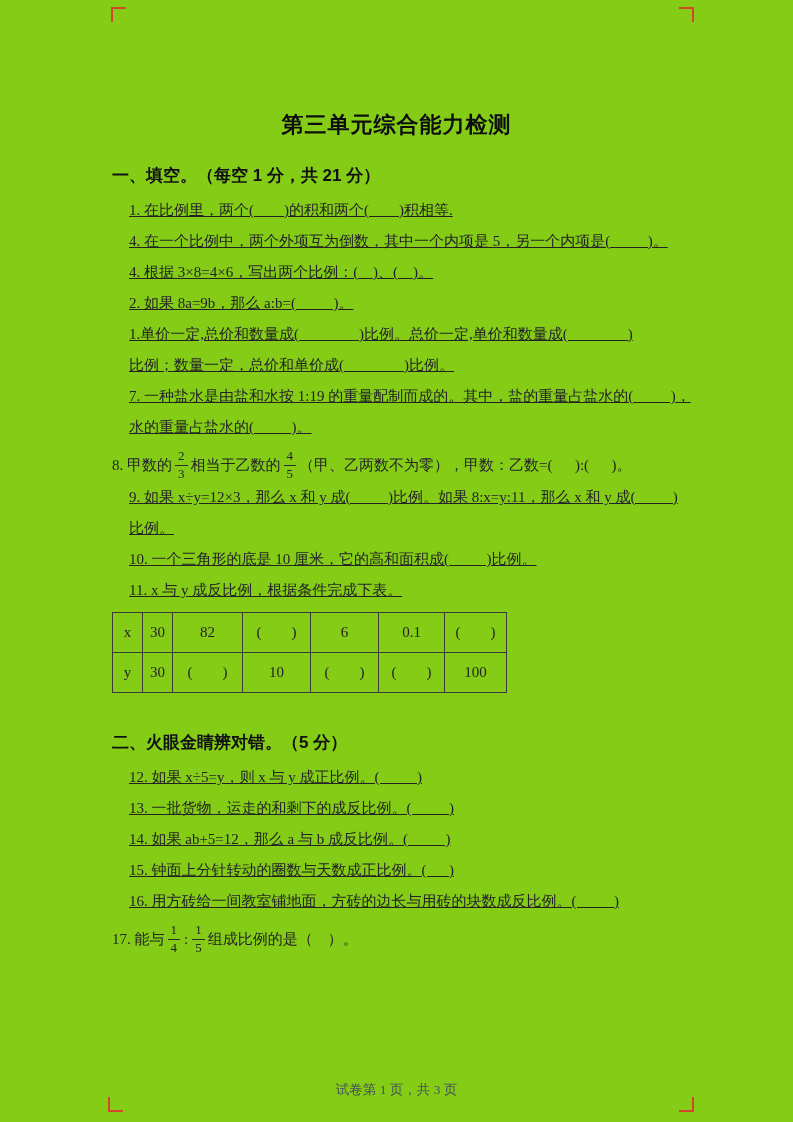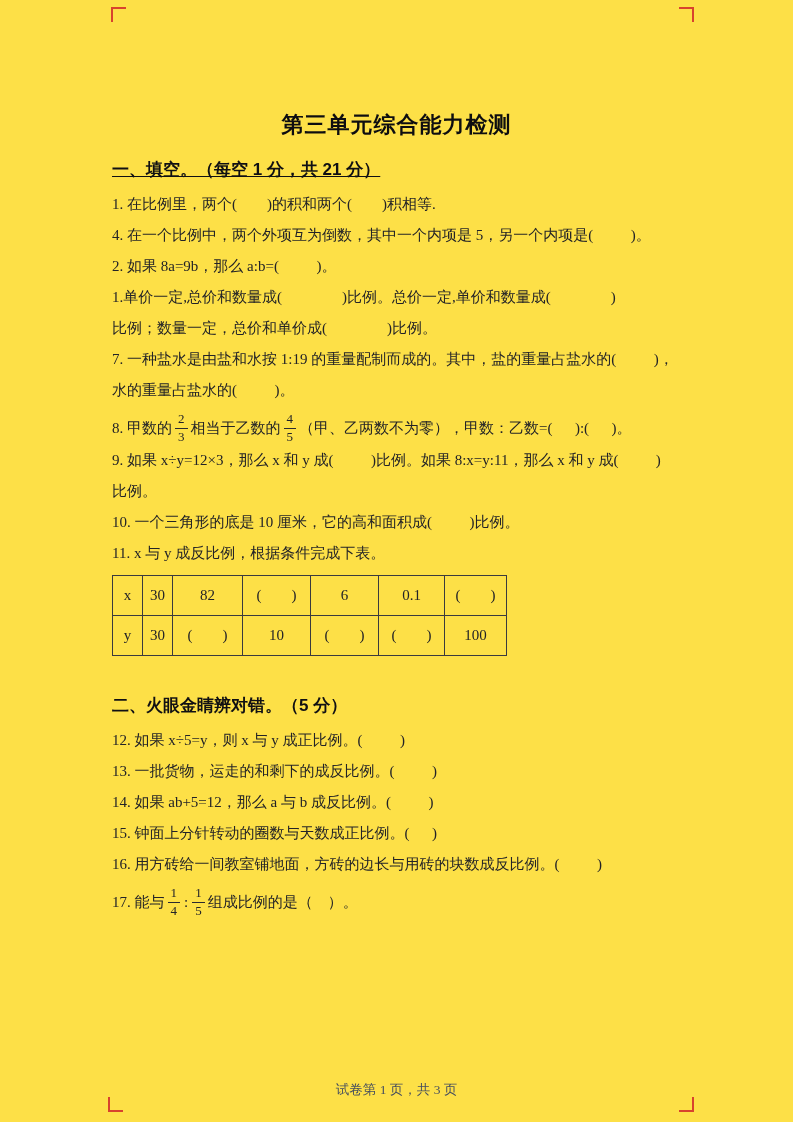--- a/index.html
+++ b/index.html
@@ -1,42 +1,43 @@
 <!DOCTYPE html>
 <html><head>
 <meta charset="utf-8">
 <style>
   html,body{margin:0;padding:0;background:#ffffff;}
   .page{
     position:relative;
     width:793px;height:1122px;
-    background:#fde047;
+    background:#84cc16;
     overflow:hidden;
     font-family:"Liberation Serif","DejaVu Serif",serif;
     color:#232327;
   }
   .content{padding:0 98px 0 112px;}
   .title{
     margin:0;padding-top:110px;
     text-align:center;
     font-family:"Liberation Sans","DejaVu Sans",sans-serif;
     font-size:22px;font-weight:700;color:#0d0d10;
     letter-spacing:1px;white-space:pre;
   }
   h2.sec{
     font-family:"Liberation Sans","DejaVu Sans",sans-serif;
     font-size:17px;font-weight:700;color:#101013;
     margin:0 0 14px 0;white-space:pre;
   }
-  .sec.first{margin-top:18px;text-decoration:underline;}
+  .sec.first{margin-top:24px;}
   .sec.mt{margin-top:14px;}
   .q{
     font-size:15px;line-height:19px;
-    margin:0 0 12px 0;
+    margin:0 0 12px 17px;
     white-space:pre;
+    text-decoration:underline;
   }
   .qf{font-size:15px;margin:0 0 6px 0;}
   .qf .seg{white-space:pre;vertical-align:middle;text-align:center;}
   .frac{
     display:inline-block;text-align:center;vertical-align:middle;
     margin:0 3px;font-size:13px;line-height:1.15;
   }
   .frac .fn{display:block;border-bottom:1px solid #2b2b30;padding:0 3px 1px 3px;}
   .frac .fd{display:block;padding-top:1px;}
   .fcolon{display:inline-block;vertical-align:middle;margin:0 1px;}
@@ -72,20 +73,21 @@
   <div class="cm br"></div>
 
   <h1 class="title">第三单元综合能力检测</h1>
 
   <div class="content">
 
     <h2 class="sec first">一、填空。（每空 1 分，共 21 分）</h2>
 
     <div class="q">1. 在比例里，两个(        )的积和两个(        )积相等.</div>
     <div class="q">4. 在一个比例中，两个外项互为倒数，其中一个内项是 5，另一个内项是(          )。</div>
+    <div class="q">4. 根据 3×8=4×6，写出两个比例：(    )、(    )。</div>
     <div class="q">2. 如果 8a=9b，那么 a:b=(          )。</div>
     <div class="q">1.单价一定,总价和数量成(                )比例。总价一定,单价和数量成(                )</div>
     <div class="q">比例；数量一定，总价和单价成(                )比例。</div>
     <div class="q">7. 一种盐水是由盐和水按 1:19 的重量配制而成的。其中，盐的重量占盐水的(          )，</div>
     <div class="q">水的重量占盐水的(          )。</div>
 
     <div class="qf"><span class="seg">8. 甲数的</span><span class="frac"><span class="fn">2</span><span class="fd">3</span></span><span class="seg">相当于乙数的</span><span class="frac"><span class="fn">4</span><span class="fd">5</span></span><span class="seg">（甲、乙两数不为零），甲数：乙数=(      ):(      )。</span></div>
 
     <div class="q">9. 如果 x÷y=12×3，那么 x 和 y 成(          )比例。如果 8:x=y:11，那么 x 和 y 成(          )</div>
     <div class="q">比例。</div>

